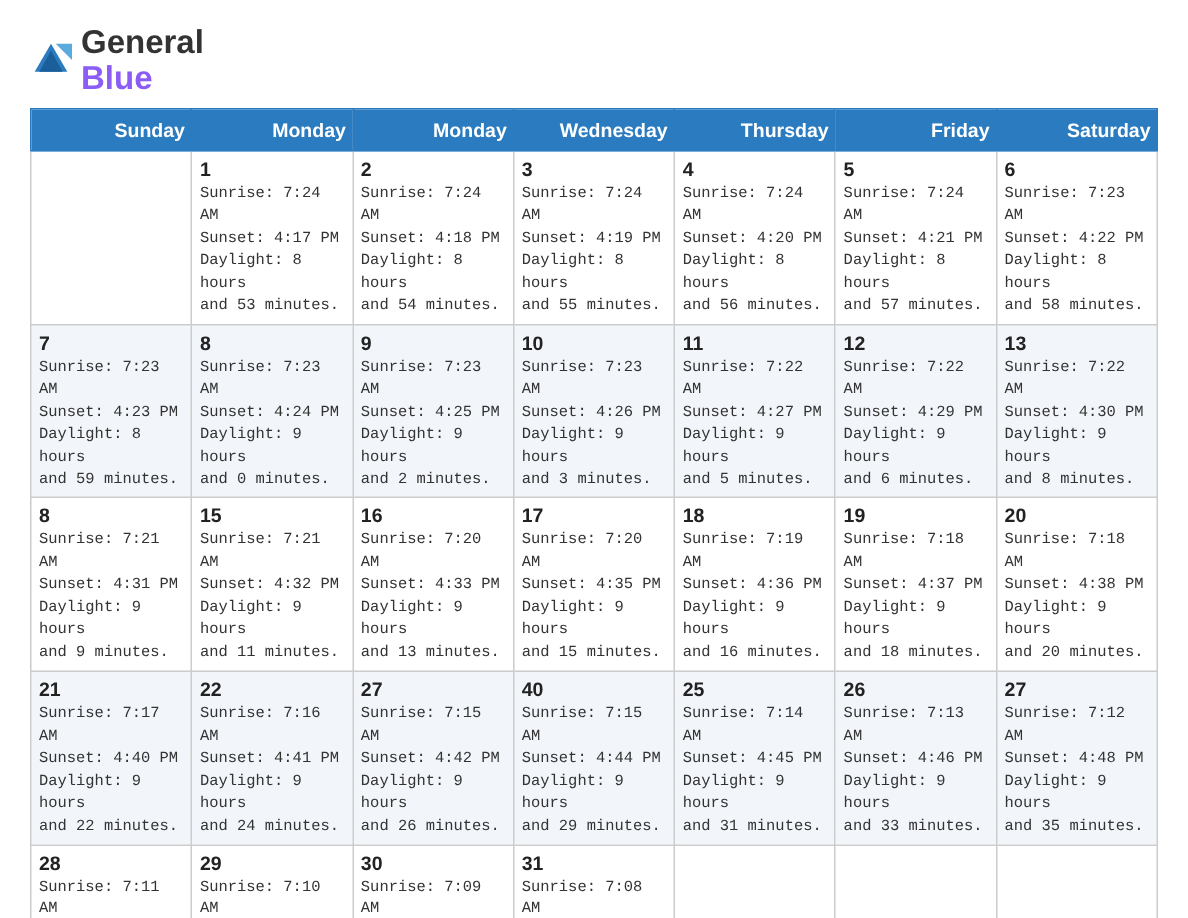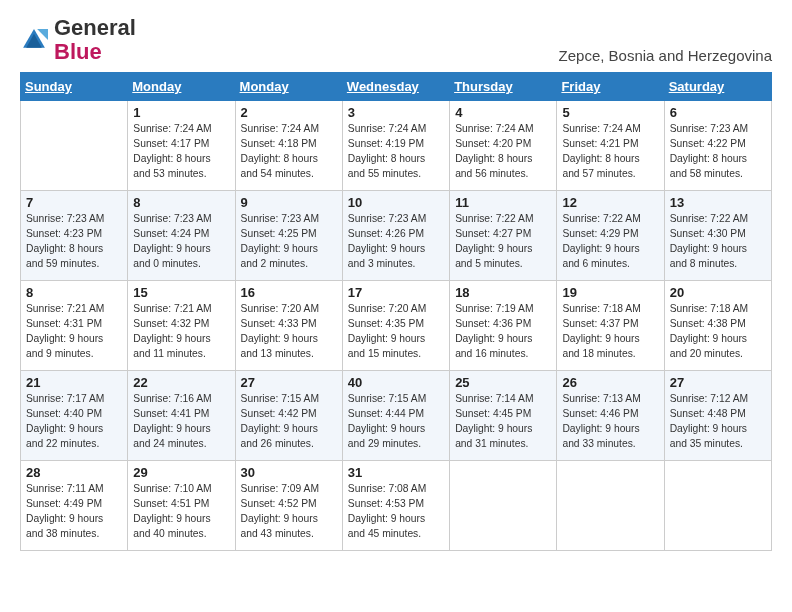--- a/index.html
+++ b/index.html
@@ -23,21 +23,21 @@
       display: flex;
       align-items: center;
       gap: 6px;
     }
     .logo-text {
       font-size: 22px;
       font-weight: bold;
       line-height: 1.1;
     }
     .logo-general { color: #333; }
-    .logo-blue { color: #be185d; }
+    .logo-blue { color: #8b5cf6; }
     .logo-icon {
       width: 28px;
       height: 28px;
     }
     .title-block {
       text-align: right;
     }
     .month-title {
       font-size: 32px;
       font-weight: normal;
@@ -53,23 +53,22 @@
       width: 100%;
       border-collapse: collapse;
       table-layout: fixed;
     }
     thead tr th {
       background: #2a7bbf;
       color: #fff;
       font-size: 13px;
       font-weight: bold;
       padding: 6px 4px;
-      text-align: left;
+      text-align: right;
       border: 1px solid #2a7bbf;
-      text-decoration: underline;
     }
     tbody tr td {
       vertical-align: top;
       border: 1px solid #ccc;
       padding: 4px 5px;
       font-size: 10.5px;
       color: #222;
       min-height: 80px;
       height: 90px;
     }
@@ -82,20 +81,21 @@
     .day-number {
       font-size: 13px;
       font-weight: bold;
       display: block;
       margin-bottom: 2px;
     }
     .day-detail {
       line-height: 1.45;
       font-size: 10.3px;
       color: #333;
+      font-family: Liberation Mono, monospace;
     }
     .empty-cell {
       background: #fff !important;
     }
   </style>
 </head>
 <body>
 
 <div class="page">
   <div class="header">
@@ -104,21 +104,20 @@
         <polygon points="18,4 32,28 4,28" fill="#2a7bbf"></polygon>
         <polygon points="18,10 28,28 8,28" fill="#1a5f9a"></polygon>
         <polygon points="22,4 36,4 36,18" fill="#5aabdd"></polygon>
       </svg>
       <div class="logo-text">
         <span class="logo-general">General</span><br>
         <span class="logo-blue">Blue</span>
       </div>
     </div>
     <div class="title-block">
-      <div class="subtitle">Zepce, Bosnia and Herzegovina</div>
     </div>
   </div>
 
   <table>
     <thead>
       <tr>
         <th>Sunday</th>
         <th>Monday</th>
         <th>Monday</th>
         <th>Wednesday</th>

